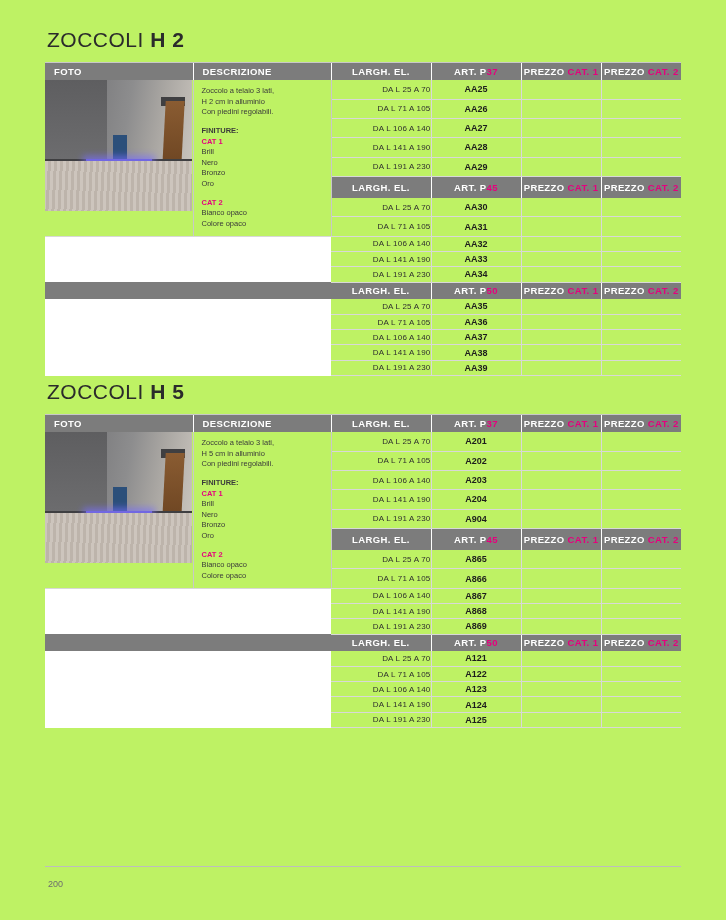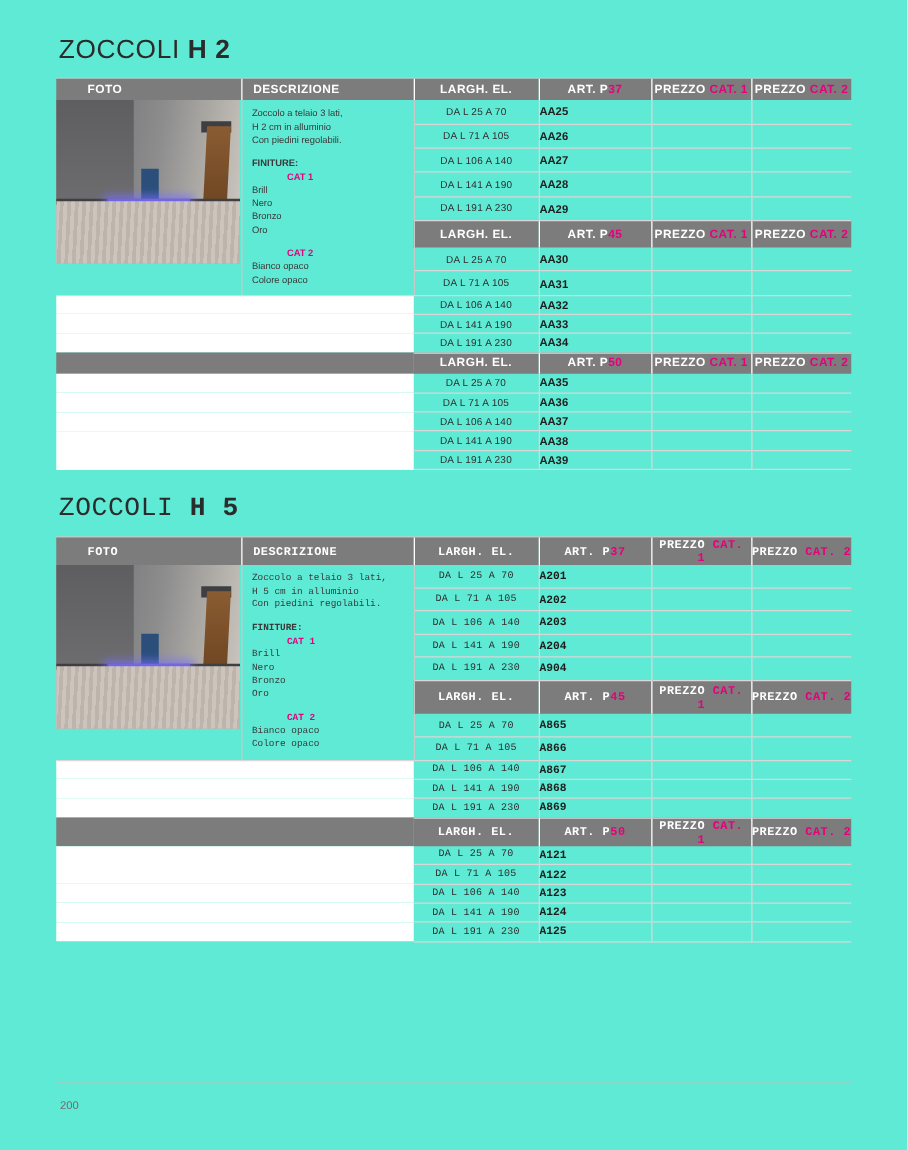--- a/index.html
+++ b/index.html
@@ -5,32 +5,32 @@
   * { box-sizing: border-box; }
   html, body {
     margin: 0; padding: 0;
     width: 726px; height: 920px;
     background: #ffffff;
     font-family: "Liberation Sans", sans-serif;
   }
   .page {
     position: relative;
     width: 726px; height: 920px;
-    background: #5eead4;
+    background: #bef264;
     overflow: hidden;
   }
 
   
   .section {
     position: absolute;
     left: 45px;
     width: 636px;
   }
   .sec1 { top: 28px; }
-  .sec2 { top: 396px; font-family: Liberation Mono, monospace; }
+  .sec2 { top: 380px; }
 
   .sec-title {
     font-size: 21px;
     letter-spacing: 0.5px;
     color: #2b2b2b;
     font-weight: 400;
     margin: 0 0 10px 2px;
     white-space: nowrap;
   }
   .sec-title b { font-weight: 700; }
@@ -47,21 +47,21 @@
     background: #7c7c7c;
     color: #ffffff;
     font-size: 9.5px;
     font-weight: 700;
     letter-spacing: 0.4px;
     height: 17px;
     vertical-align: middle;
     padding: 0 8px;
     border-right: 1px solid #ffffff;
   }
-  .hdr td.c-photo { padding-left: 25px; }
+  .hdr td.c-photo { padding-left: 9px; }
   .hdr td.c-desc  { padding-left: 9px; margin-top: 44px; }
   .hdr td.c-larg,
   .hdr td.c-art   { text-align: center; padding: 0; }
   .hdr td.c-p1, .hdr td.c-p2 { text-align: center; padding: 0; }
   .hdr td:last-child { border-right: none; }
 
   .pink { color: #e5007e; }
 
   
   .photo-cell {
@@ -118,32 +118,33 @@
     width: 138px;
     vertical-align: top;
     padding: 6px 6px 6px 8px !important;
     font-size: 7.5px;
     line-height: 1.42;
     color: #3a3a3a;
     border-right: 1px solid #c8c8c8;
   }
   .desc-cell .block { margin-bottom: 8px; }
   .desc-cell .lbl { font-weight: 700; color: #3a3a3a; }
-  .desc-cell .cat { font-weight: 700; color: #e5007e; margin-left: 28px; }
+  .desc-cell .cat { font-weight: 700; color: #e5007e; }
 
   
   tr.data td { height: 15.3px; border-bottom: 1px solid #d8d8d8; }
   tr.data td.larg {
-    text-align: center;
+    text-align: right;
     font-size: 8px;
     color: #2e2e2e;
     letter-spacing: 0.2px;
     border-right: 1px solid #d8d8d8;
   }
   tr.data td.art {
+    text-align: center;
     font-size: 9px;
     font-weight: 700;
     color: #1d1d1d;
     border-right: 1px solid #d8d8d8;
     margin-top: 24px;
   }
   tr.data td.price {
     border-right: 1px solid #d8d8d8;
   }
   tr.data td.price:last-child { border-right: none; }

